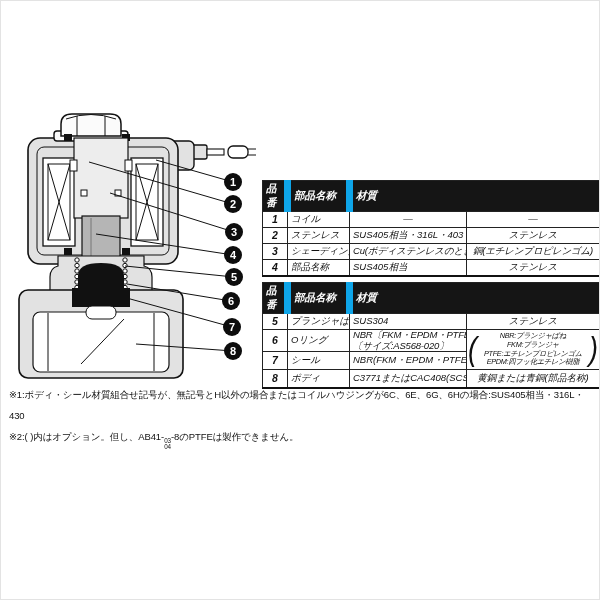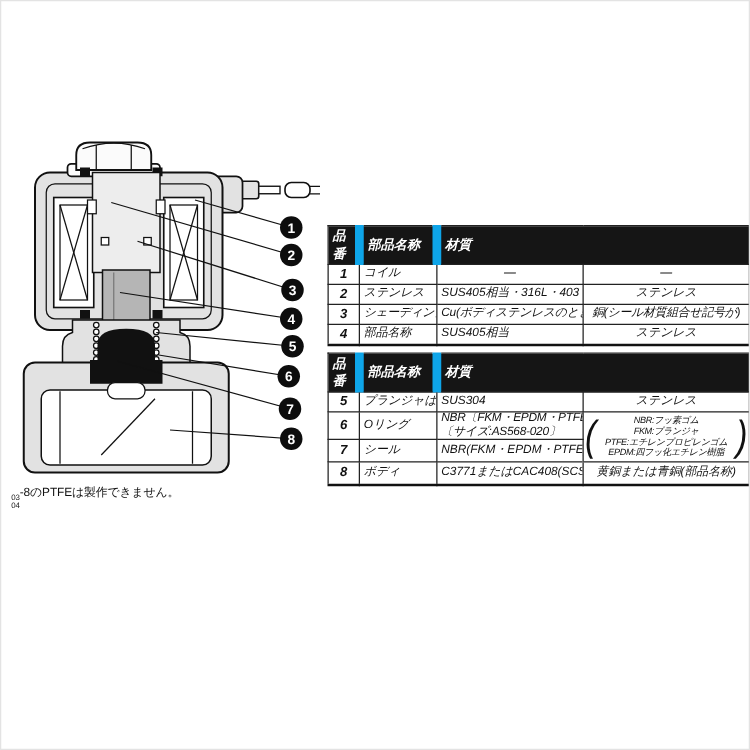--- a/index.html
+++ b/index.html
@@ -204,21 +204,21 @@
       <tr>
         <td class="no">2</td>
         <td>ステンレス</td>
         <td class="fs9">SUS405相当・316L・403 ※1</td>
         <td class="sub-right">ステンレス</td>
       </tr>
       <tr>
         <td class="no">3</td>
         <td class="fs7">シェーディングコイル</td>
         <td class="fs8">Cu(ボディステンレスのときAg)</td>
-        <td class="sub-right fs8">銅(シール材質組合せ記号が)</td>
+        <td class="sub-right fs8">銅(エチレンプロピレンゴム)</td>
       </tr>
       <tr>
         <td class="no">4</td>
         <td>部品名称</td>
         <td>SUS405相当</td>
         <td class="sub-right">ステンレス</td>
       </tr>
     </tbody>
       </table>
 
@@ -245,21 +245,21 @@
         <td class="no">6</td>
         <td>Oリング</td>
         <td class="two-line">
           <div>NBR〔FKM・EPDM・PTFE〕</div>
           <div>〔サイズ:AS568-020〕</div>
         </td>
         <td class="sub-right note-cell" rowspan="2">
           <div class="note-flex">
             <span class="paren">(</span>
             <div class="note-lines">
-              <div>NBR:フッ素ゴム</div>
+              <div>NBR:プランジャばね</div>
               <div>FKM:プランジャ</div>
               <div>PTFE:エチレンプロピレンゴム</div>
               <div>EPDM:四フッ化エチレン樹脂</div>
             </div>
             <span class="paren">)</span>
           </div>
         </td>
       </tr>
       <tr class="r17">
         <td class="no">7</td>
@@ -270,21 +270,22 @@
         <td class="no">8</td>
         <td>ボディ</td>
         <td class="fs85">C3771またはCAC408(SCS13)</td>
         <td class="sub-right fs9">黄銅または青銅(部品名称)</td>
       </tr>
     </tbody>
       </table>
   </div>
 
   <div class="footnotes">
+    <div>※1:ボディ・シール材質組合せ記号が、無記号とH以外の場合またはコイルハウジングが6C、6E、6G、6Hの場合:SUS405相当・316L・430</div>
     <div>
-      <span class="stack">
+      <span>※2:(  )内はオプション。但し、AB41-</span><span class="stack">
           <span>03</span>
           <span>04</span>
         </span><span>-8のPTFEは製作できません。</span>
     </div>
   </div>
 
 </div>
 
 </body></html>

